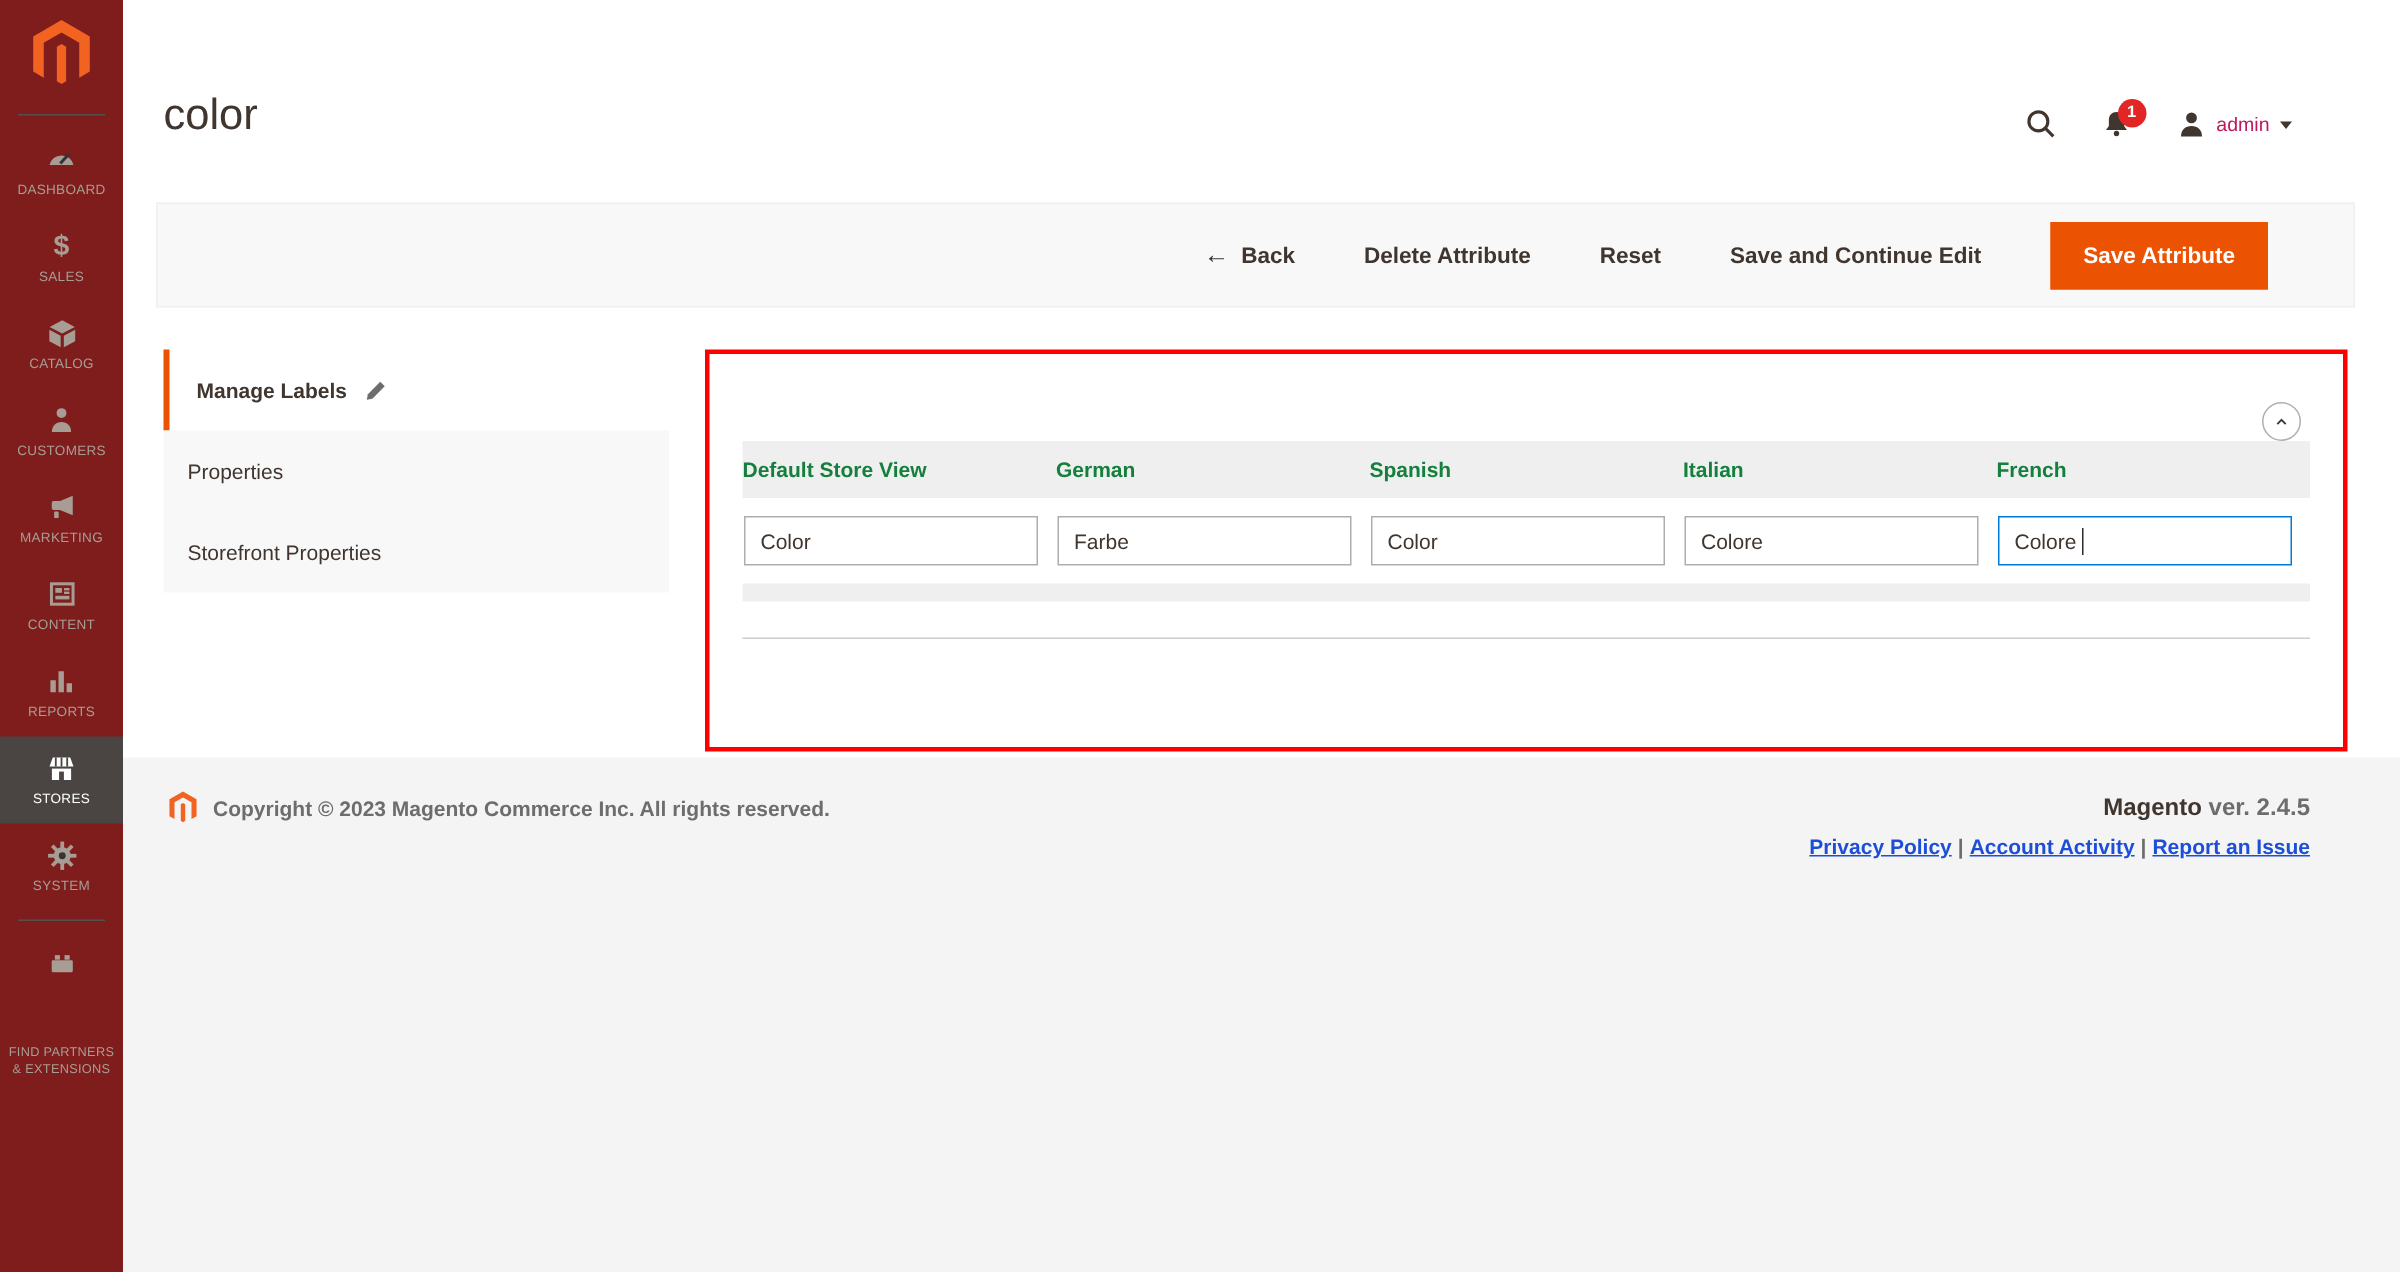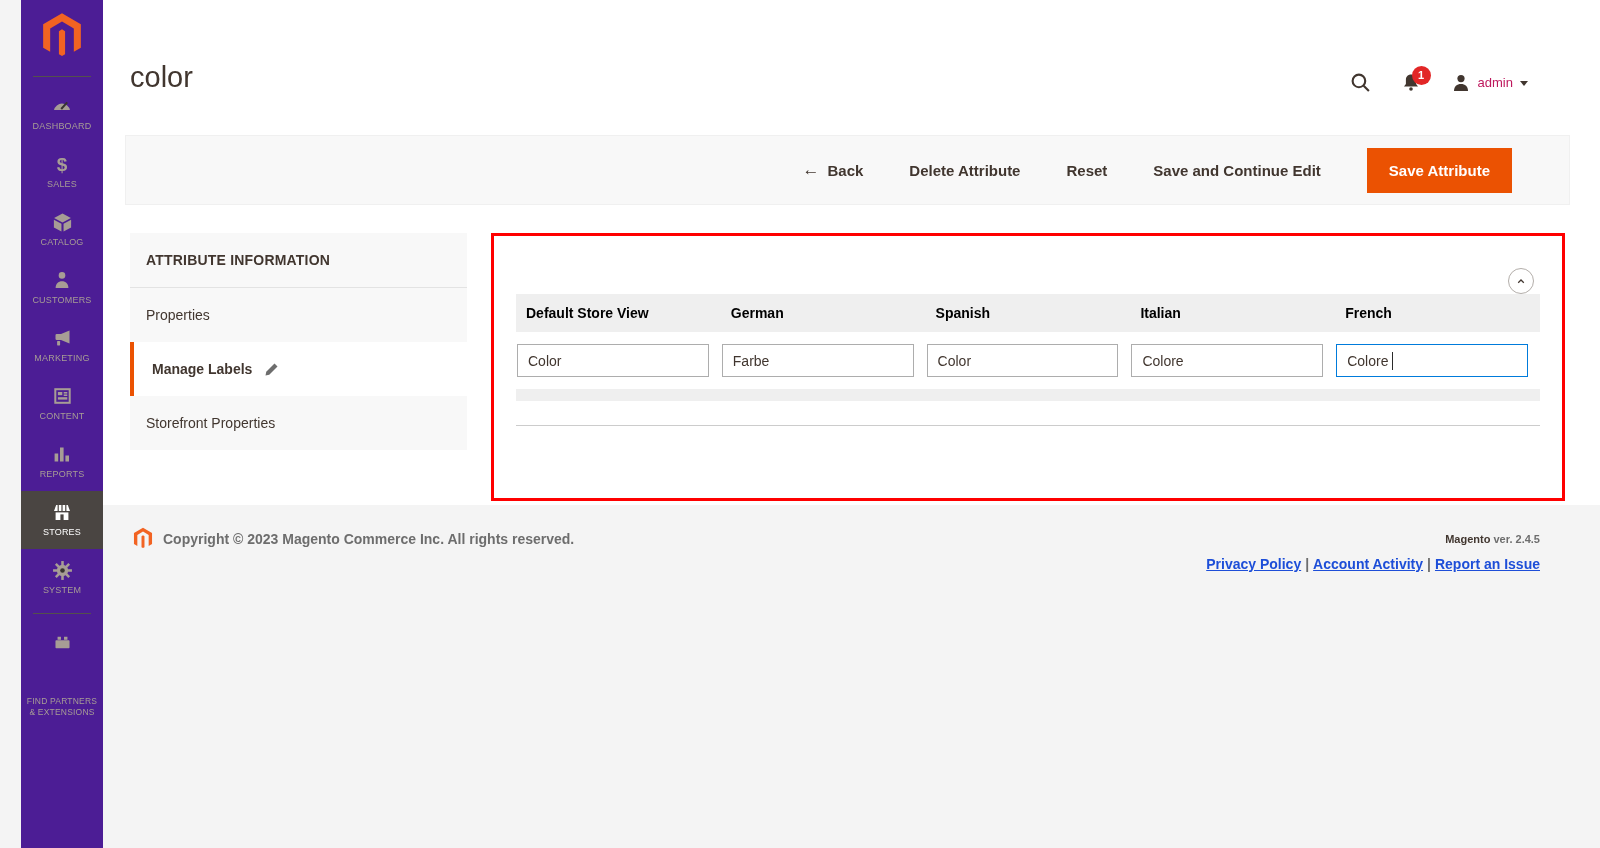--- a/index.html
+++ b/index.html
@@ -1,21 +1,21 @@
 <!DOCTYPE html>
 <html><head>
 <meta charset="utf-8">
 <style>
   * { margin:0; padding:0; box-sizing:border-box; }
   html,body { width:1600px; height:848px; overflow:hidden;
     font-family:"Liberation Sans","DejaVu Sans",sans-serif; background:#f4f4f4; }
   .page { display:flex; width:1600px; height:848px; }
 
   
-  .sidebar { width:82px; height:848px; background:#4c1d95; flex:0 0 82px; display:flex; flex-direction:column; align-items:center;margin-left:21px; }
+  .sidebar { width:82px; height:848px; background:#7f1d1d; flex:0 0 82px; display:flex; flex-direction:column; align-items:center; }
   .logo-wrap { padding:12px 0 10px; cursor:pointer; }
   .logo-wrap svg { display:block; }
   .side-divider { width:58px; height:1px; background:#54504c; margin:6px 0 8px; }
   .nav-item { width:82px; min-height:58px; display:flex; flex-direction:column; align-items:center; justify-content:center; padding:8px 2px; cursor:pointer; }
   .nav-item .nav-icon { height:22px; display:flex; align-items:center; justify-content:center; }
   .nav-item .nav-label { font-size:9px; letter-spacing:.2px; color:#a79d95; margin-top:4px; text-align:center; line-height:1.25; max-width:74px; }
   .nav-item.active { background:#4a4542; }
   .nav-item.active .nav-label { color:#ffffff; }
   .nav-item.active svg .ico { fill:#ffffff; }
   svg .ico { fill:#a79d95; }
@@ -48,35 +48,35 @@
   .panel-header { background:#f8f8f8; border-bottom:1px solid #e3e3e3; padding:19px 16px; font-size:14px; font-weight:700; color:#41362f; letter-spacing:.2px; }
   .panel-item { background:#f8f8f8; padding:19px 16px; font-size:14px; color:#41362f; cursor:pointer; display:flex; align-items:center; gap:12px; }
   .panel-item.active { background:#ffffff; border-left:4px solid #eb5202; padding-left:18px; font-weight:700; }
 
   .fieldset { flex:1; border:3px solid #ff0000; background:#ffffff; height:268px; position:relative; padding:30px 22px 0 22px; }
   .fieldset-title { font-size:18px; font-weight:700; color:#41362f; }
   .collapse-btn { position:absolute; top:32px; right:28px; width:26px; height:26px; border-radius:50%; border:1px solid #b3aeaa; background:#fff; display:flex; align-items:center; justify-content:center; cursor:pointer; }
 
   .titles-table { margin-top:28px; }
   .t-head { display:grid; grid-template-columns:repeat(5,1fr); background:#efefef; height:38px; align-items:center; }
-  .t-head .th { font-size:14px; font-weight:700; color:#000000; padding-left:10px; }
+  .t-head .th { font-size:14px; font-weight:700; color:#15803d; }
   .t-row { display:grid; grid-template-columns:repeat(5,1fr); height:57px; align-items:center; }
   .cell { position:relative; padding-right:12px; padding-left:1px; }
   .cell input { width:100%; height:33px; border:1px solid #adadad; background:#fff; padding:0 10px; font-family:inherit; font-size:14px; color:#41362f; }
   .cell input.focused { border:1px solid #007bdb; }
   .text-caret { position:absolute; left:57px; top:8px; width:1px; height:18px; background:#2b2b2b; }
   .t-strip { height:12px; background:#efefef; }
   .t-divider { height:1px; background:#cccccc; margin-top:24px; }
 
   
   .footer { flex:1; background:#f4f4f4; padding:22px 60px 0 30px;font-weight:bold; }
   .footer-row1 { display:flex; justify-content:space-between; align-items:center; }
   .copy-group { display:flex; align-items:center; gap:10px; }
   .copy-text { font-size:14px; color:#6d6d6d; }
-  .version { font-size:11px; color:#6d6d6d; }
+  .version { font-size:16px; color:#6d6d6d; }
   .version b { color:#41362f; }
   .footer-links { margin-top:6px; text-align:right; font-size:14px; color:#6d6d6d; }
   .footer-links a { color:#1d4ed8; text-decoration:underline; cursor:pointer; }
   .sep { color:#6d6d6d; margin:0 4px; }
 </style>
 </head>
 <body>
 
 <div class="page">
 
@@ -242,29 +242,28 @@
         </button>
         <button class="txt-btn">Delete Attribute</button>
         <button class="txt-btn">Reset</button>
         <button class="txt-btn">Save and Continue Edit</button>
         <button class="primary-btn">Save Attribute</button>
       </div>
 
       <div class="content-row">
 
         <div class="left-panel">
-          <div class="panel-header">ATTRIBUTE INFORMATION</div>
-          <div class="panel-item">
-            <span>Properties</span>
-          </div>
           <div class="panel-item active">
             <span>Manage Labels</span>
             <svg width="15" height="15" viewBox="0 0 16 16">
                 <path fill="#6d6d6d" d="M11.2 1.6 L14.4 4.8 L5.6 13.6 L1.6 14.4 L2.4 10.4 Z"></path>
               </svg>
+          </div>
+          <div class="panel-item">
+            <span>Properties</span>
           </div>
           <div class="panel-item">
             <span>Storefront Properties</span>
           </div>
         </div>
 
         <div class="fieldset">
           <div class="collapse-btn">
             <svg width="14" height="14" viewBox="0 0 20 20">
                 <polyline points="6,12.5 10,8.5 14,12.5" fill="none" stroke="#41362f" stroke-width="1.8"></polyline>

